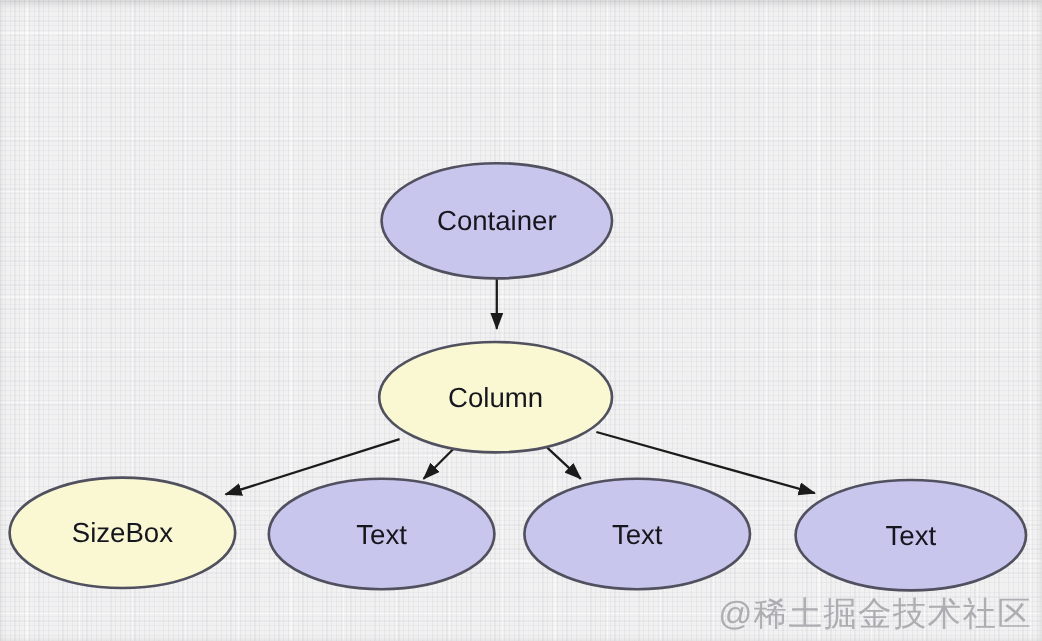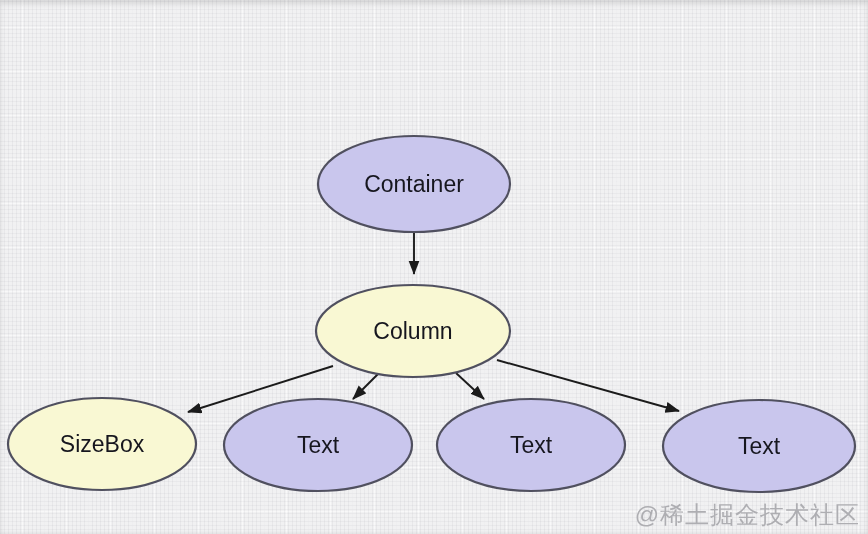--- a/index.html
+++ b/index.html
@@ -34,21 +34,21 @@
     font-size: 23px;
     fill: #16161e;
   }
   .edge-line {
     stroke-width: 1.9px;
   }
   .watermark {
     position: absolute;
     right: 8px;
     bottom: 3px;
-    font-size: 24px;
+    font-size: 28px;
     letter-spacing: 1px;
     color: #aeaeb2;
     user-select: none;
   }
 </style>
 </head>
 <body>
 
 <div class="stage">
 

